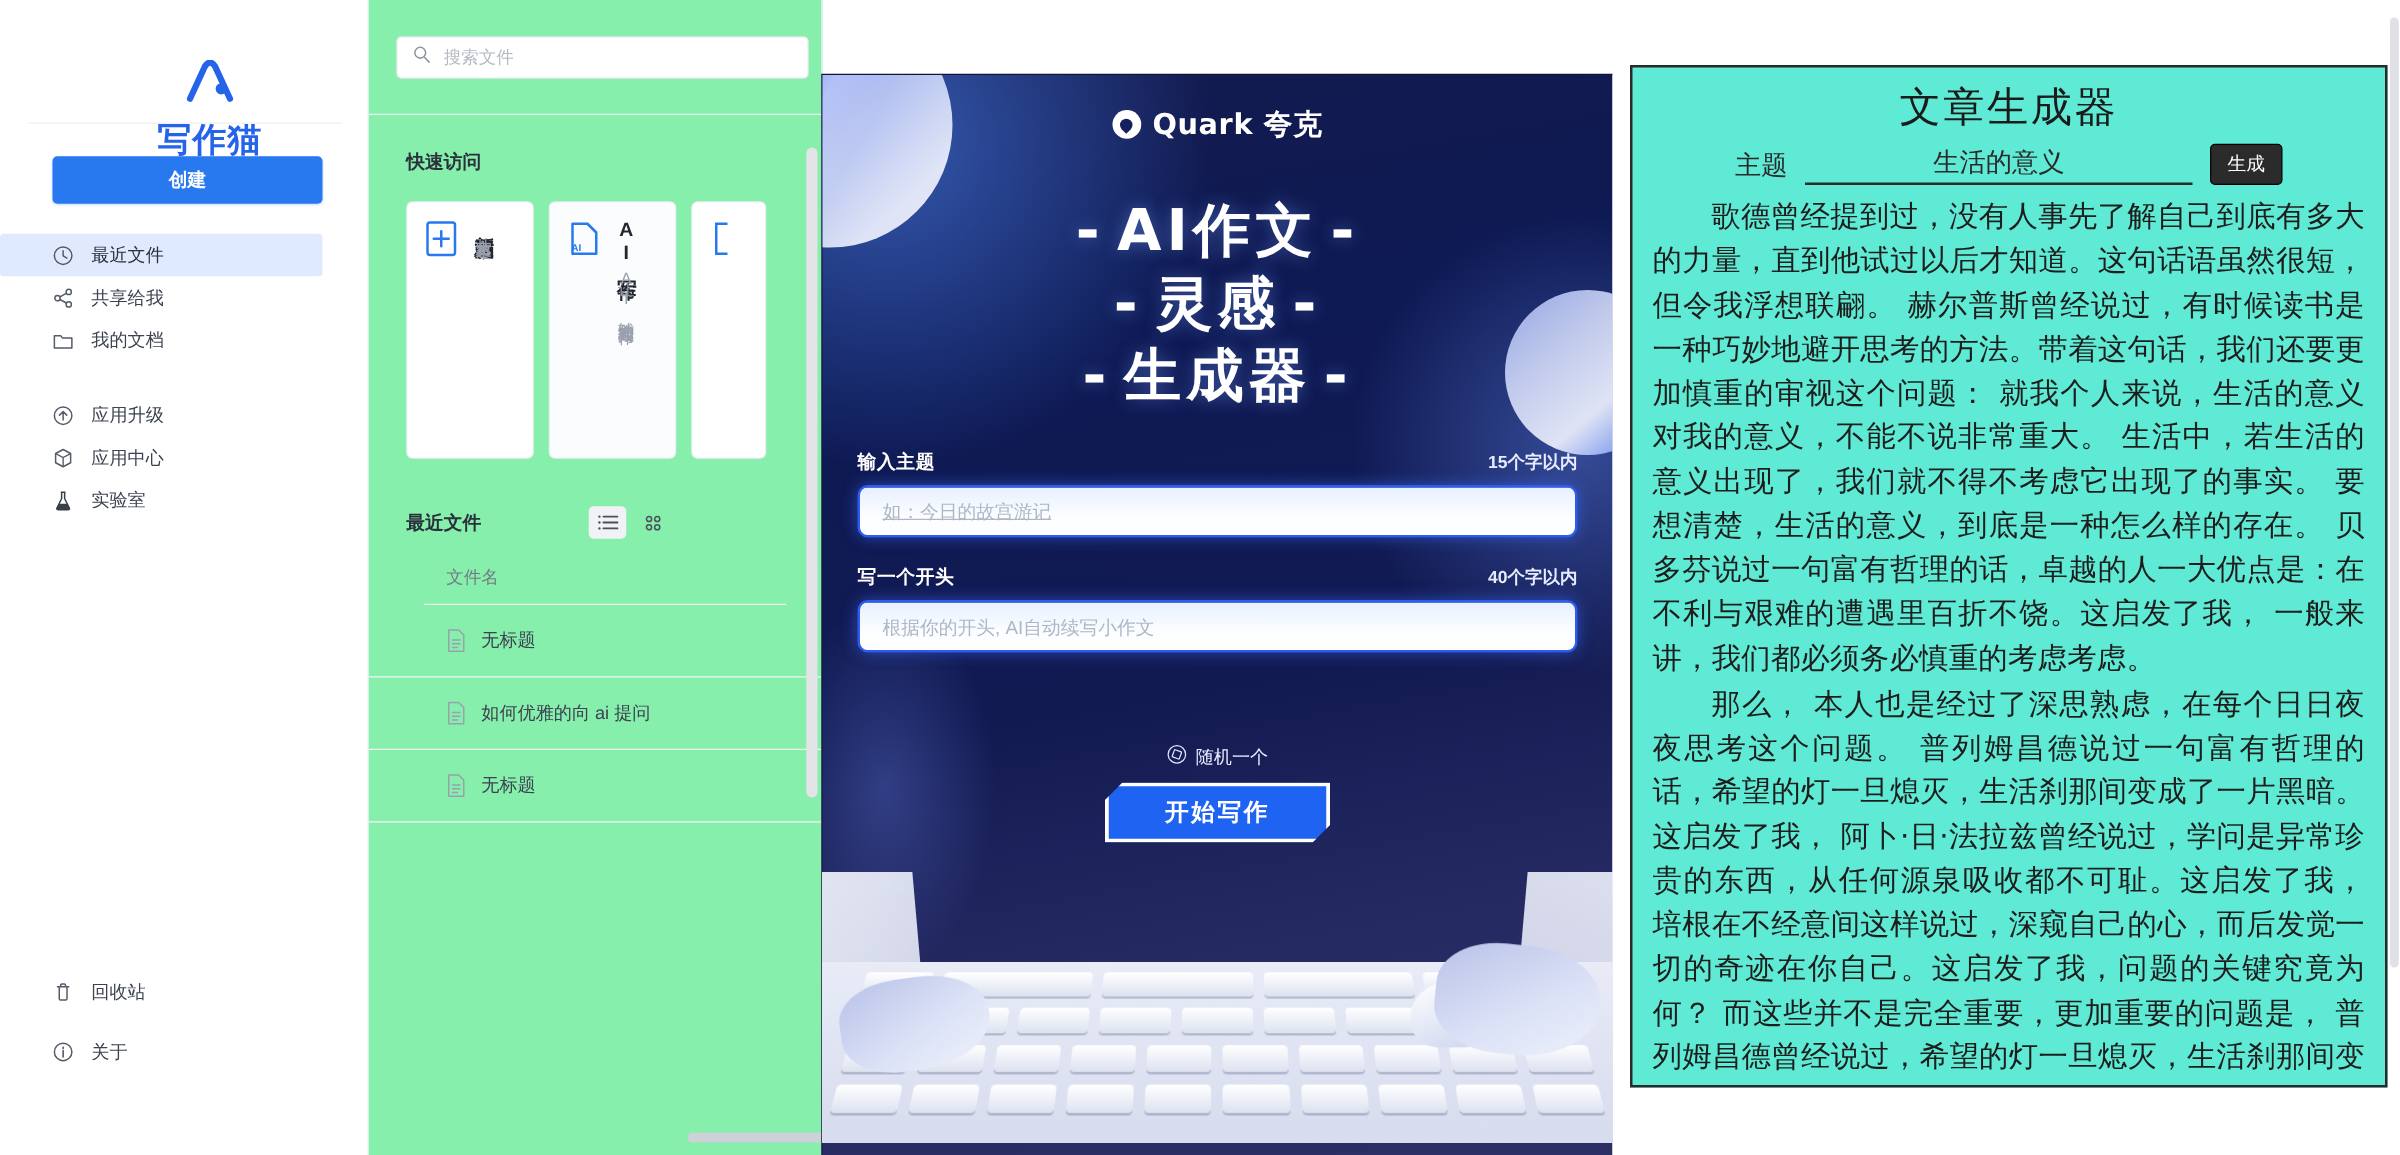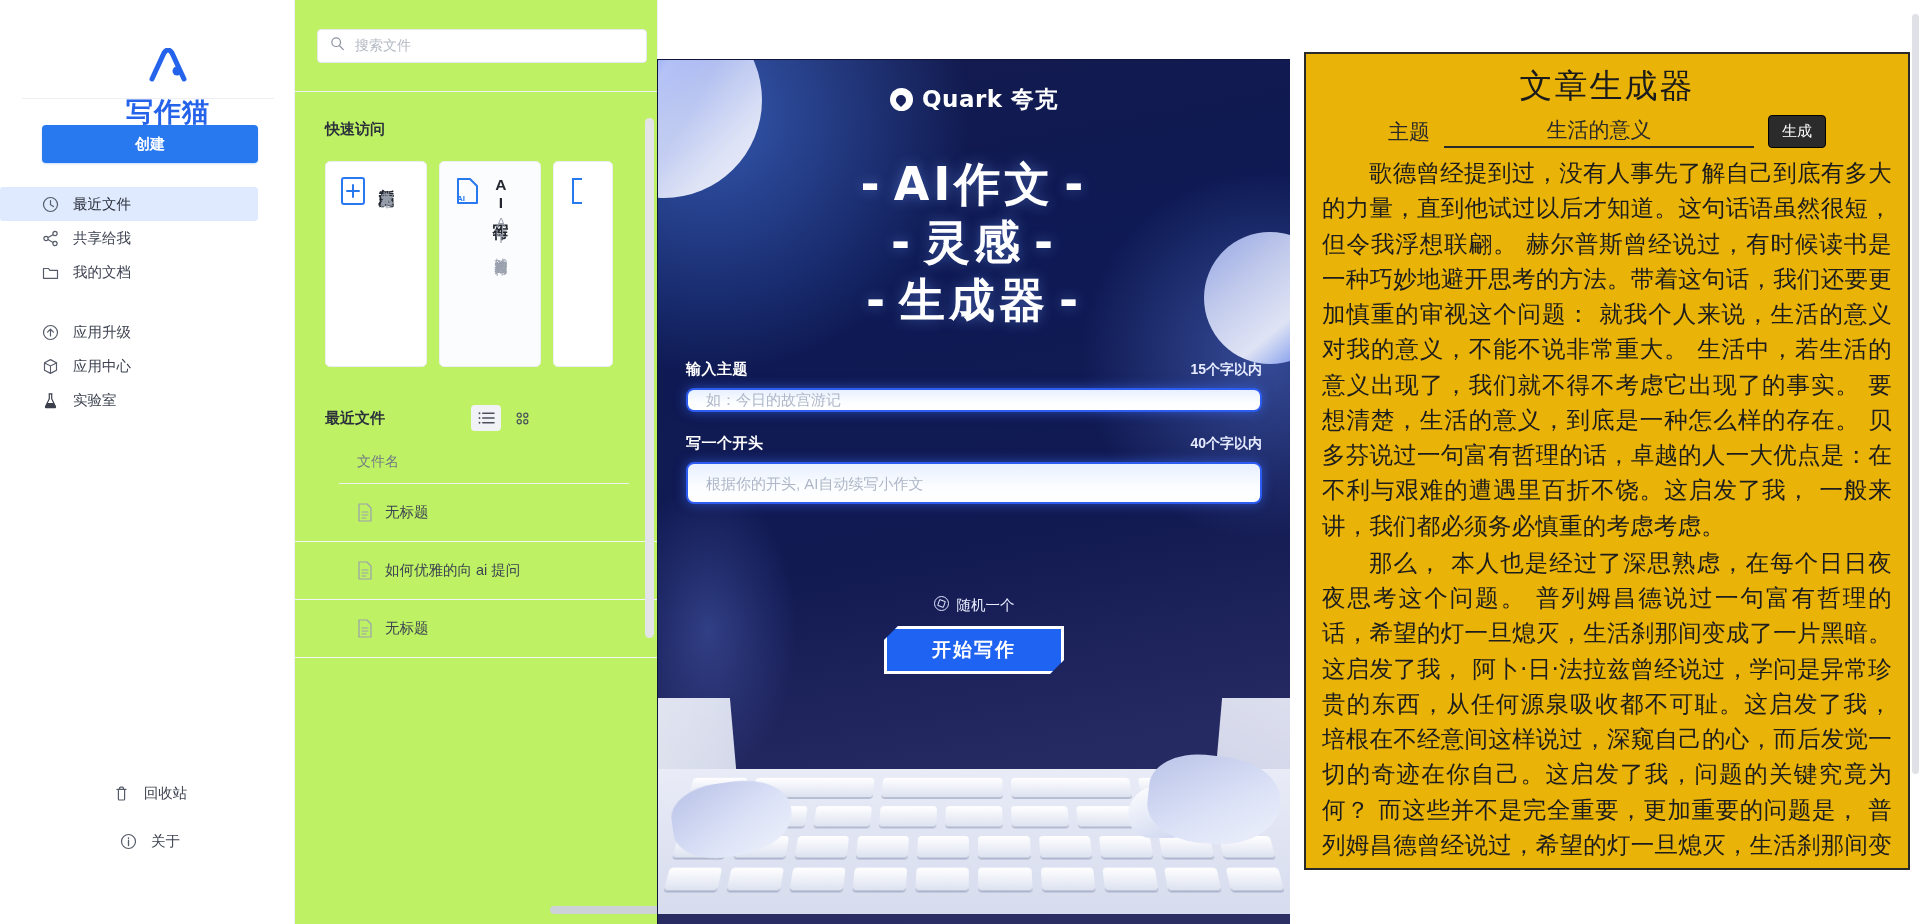--- a/index.html
+++ b/index.html
@@ -41,26 +41,26 @@
     height: 34px; margin: 0 36px 0 0;
     padding-left: 42px; cursor:pointer;
     font-size: 14.5px; color:#3d4351;
     border-radius: 3px;
   }
   .nav-item .ico { width:17px; height:17px; display:block; flex:0 0 17px; }
   .nav-item.active { background:#dfeaff; color:#2a2f3a; }
   .nav-gap { height: 26px; }
   .nav-spacer { flex: 1 1 auto; }
   .nav-bottom { margin-bottom: 52px; }
-  .nav-bottom .nav-item { margin-bottom: 14px; justify-content: center; }
+  .nav-bottom .nav-item { margin-bottom: 14px; }
 
   
   .filepanel {
     flex: 0 0 363px; width: 363px; height:924px;
-    background:#bef264; position:relative; overflow:hidden;
+    background:#86efac; position:relative; overflow:hidden;
     border-right:1px solid #eef0f3;
   }
   .search-row { height: 92px; display:flex; align-items:center; padding: 0 0 0 22px;
                 border-bottom:1px solid #f0f1f4;}
   .search-box {
     height: 34px; width: 330px;
     border:1px solid #e3e6eb; border-radius:4px;
     display:flex; align-items:center; gap:10px; padding: 0 12px;
     background:#fff;
   }
@@ -138,21 +138,21 @@
   .form { position:absolute; left:28px; right:28px; top: 300px; }
   .flabel { display:flex; justify-content:space-between; align-items:flex-end; margin-bottom:9px; }
   .flabel .lt { color:#fff; font-size:15px; font-weight:700; letter-spacing:.5px;}
   .flabel .lr { color:#e6ebff; font-size:14px; font-weight:700;}
   .fin {
     border-radius:8px; background:linear-gradient(180deg,#e8f0ff 0%,#fbfdff 60%,#ffffff 100%);
     border:2px solid #2c5cf0; box-shadow: 0 0 12px rgba(60,110,255,.55);
     padding: 0 18px; display:flex; align-items:center;
     font-size:15px; color:#aeb6c7;
   }
-  .fin.one { height:24px; }
+  .fin.one { height:42px;text-decoration:underline; }
   .fin.two { height:42px; align-items:flex-start; padding-top:11px; margin-bottom:12px; }
   .fgap { height: 22px; }
 
   .rand { position:absolute; left:0; right:0; top: 536px; display:flex; justify-content:center;
           gap:8px; color:#e9edff; font-size:14.5px; cursor:pointer;}
   .dice { width:15px; height:15px; border:1.4px solid #dfe5ff; border-radius:50%; position:relative;}
   .dice::before{content:""; position:absolute; inset:3px; border-radius:1px; border:1.2px solid #dfe5ff; transform:rotate(20deg);}
 
   .start-btn {
     position:absolute; left:50%; transform:translateX(-50%); top: 566px;
@@ -184,21 +184,21 @@
               transform: perspective(260px) rotateY(26deg) rotate(-6deg); opacity:.92;}
   .screen-r { position:absolute; right:-14px; bottom:76px; width:96px; height:170px;
               background: linear-gradient(200deg,#eef1fb 0%, #d7dcf0 100%);
               transform: perspective(260px) rotateY(-26deg) rotate(6deg); opacity:.92;}
 
   
   .right {
     flex: 1 1 auto; position:relative; background:#fff; padding: 52px 10px 0 14px;
   }
   .article-frame {
-    border: 2px solid #2a2a2a; background:#eab308;
+    border: 2px solid #2a2a2a; background:#5eead4;
     height: 818px; overflow:hidden; position:relative;
     padding: 10px 16px 0 16px;
   }
   .art-title { text-align:center; font-size:33px; color:#1b1b1b; letter-spacing:2px;
                font-family:"DejaVu Sans","Liberation Sans",sans-serif; margin-bottom: 6px;}
   .art-ctrl { display:flex; align-items:center; justify-content:center; gap:14px; margin-bottom: 8px; }
   .art-ctrl .lab { font-size:21px; color:#2a2a2a; }
   .art-input { width: 310px; border-bottom:2px solid #2a2a2a; text-align:center;
                font-size:21px; color:#2a2a2a; padding-bottom:2px; cursor:text; }
   .gen-btn { background:#2b2b2b; color:#fff; font-size:15px; padding:6px 13px; border-radius:4px;

